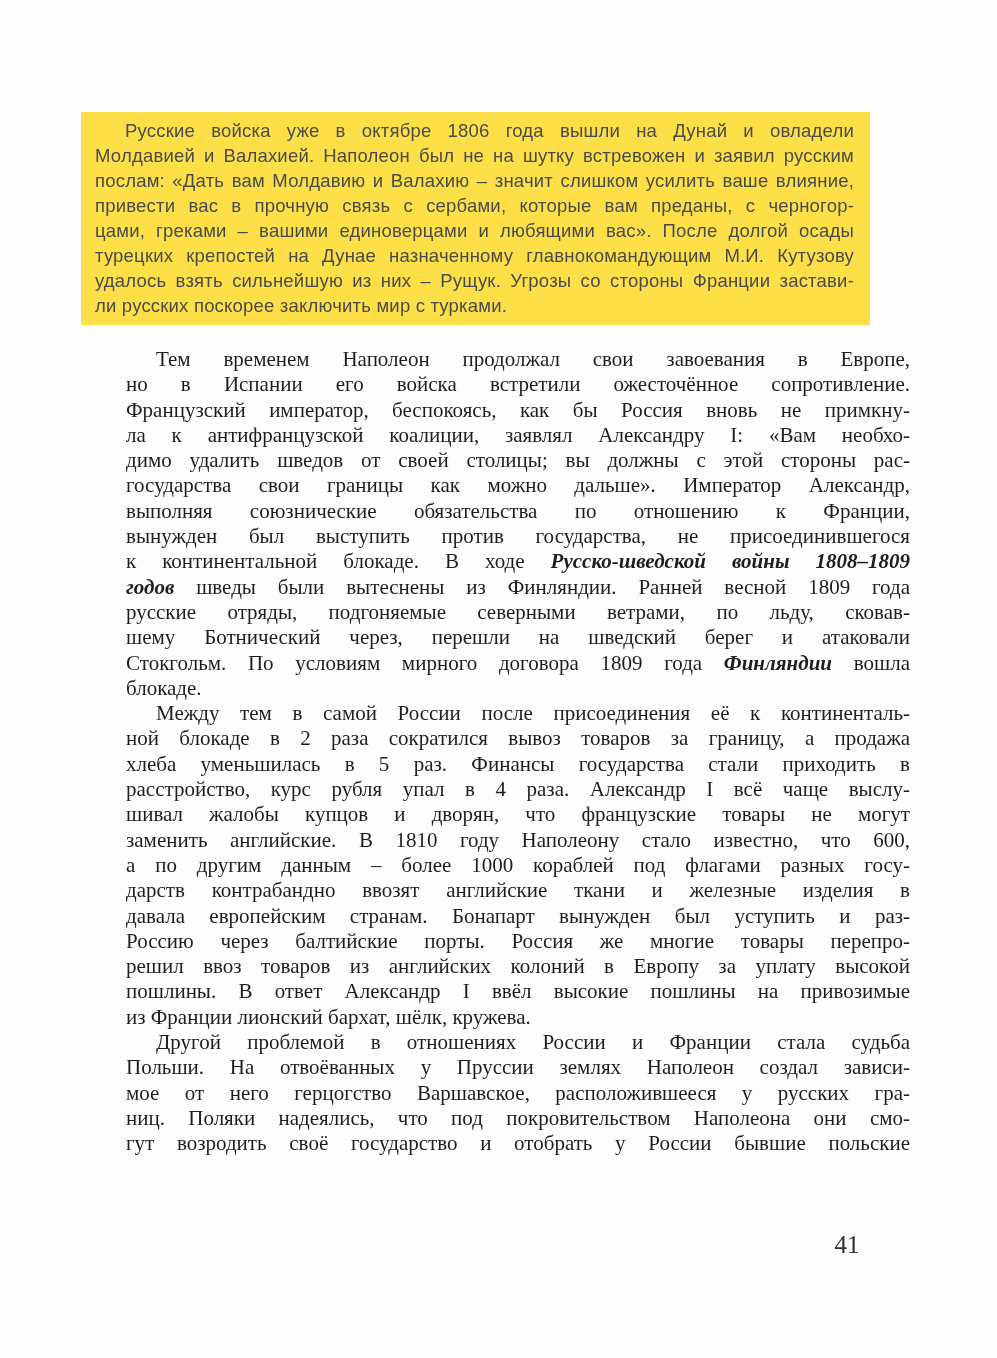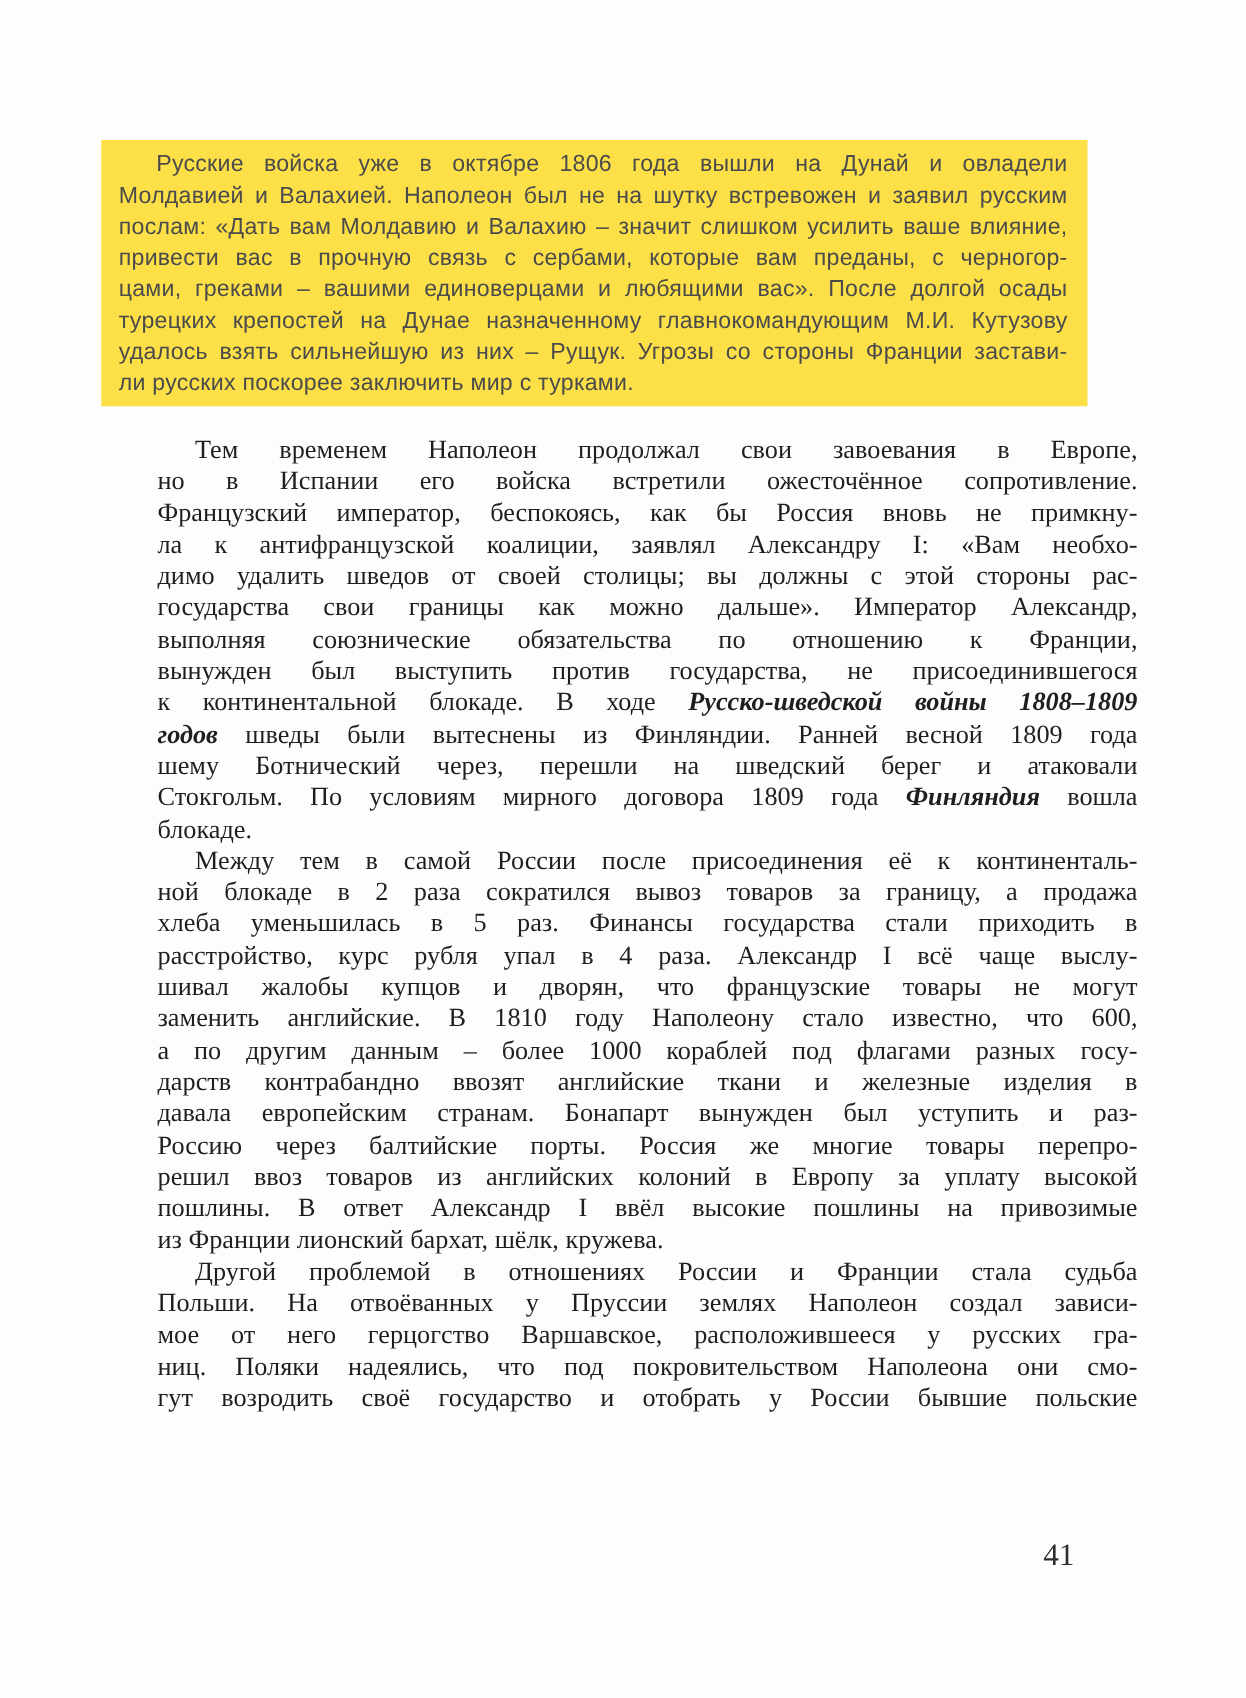--- a/index.html
+++ b/index.html
@@ -82,22 +82,23 @@
       <div class="line indent"><span>Тем временем Наполеон продолжал свои завоевания в Европе,</span></div>
       <div class="line"><span>но в Испании его войска встретили ожесточённое сопротивление.</span></div>
       <div class="line"><span>Французский император, беспокоясь, как бы Россия вновь не примкну-</span></div>
       <div class="line"><span>ла к антифранцузской коалиции, заявлял Александру I: «Вам необхо-</span></div>
       <div class="line"><span>димо удалить шведов от своей столицы; вы должны с этой стороны рас-</span></div>
       <div class="line"><span>государства свои границы как можно дальше». Император Александр,</span></div>
       <div class="line"><span>выполняя союзнические обязательства по отношению к Франции,</span></div>
       <div class="line"><span>вынужден был выступить против государства, не присоединившегося</span></div>
       <div class="line"><span>к континентальной блокаде. В ходе </span><span class="em">Русско-шведской войны 1808–1809</span></div>
       <div class="line"><span class="em">годов</span><span> шведы были вытеснены из Финляндии. Ранней весной 1809 года</span></div>
+      <div class="line"><span>русские отряды, подгоняемые северными ветрами, по льду, сковав-</span></div>
       <div class="line"><span>шему Ботнический через, перешли на шведский берег и атаковали</span></div>
-      <div class="line"><span>Стокгольм. По условиям мирного договора 1809 года </span><span class="em">Финляндия</span><span> вошла</span></div>
+      <div class="line"><span>Стокгольм. По условиям мирного договора 1809 года </span><span class="em">Финляндии</span><span> вошла</span></div>
       <div class="line endline"><span>блокаде.</span></div>
       <div class="line indent"><span>Между тем в самой России после присоединения её к континенталь-</span></div>
       <div class="line"><span>ной блокаде в 2 раза сократился вывоз товаров за границу, а продажа</span></div>
       <div class="line"><span>хлеба уменьшилась в 5 раз. Финансы государства стали приходить в</span></div>
       <div class="line"><span>расстройство, курс рубля упал в 4 раза. Александр I всё чаще выслу-</span></div>
       <div class="line"><span>шивал жалобы купцов и дворян, что французские товары не могут</span></div>
       <div class="line"><span>заменить английские. В 1810 году Наполеону стало известно, что 600,</span></div>
       <div class="line"><span>а по другим данным – более 1000 кораблей под флагами разных госу-</span></div>
       <div class="line"><span>дарств контрабандно ввозят английские ткани и железные изделия в</span></div>
       <div class="line"><span>давала европейским странам. Бонапарт вынужден был уступить и раз-</span></div>

